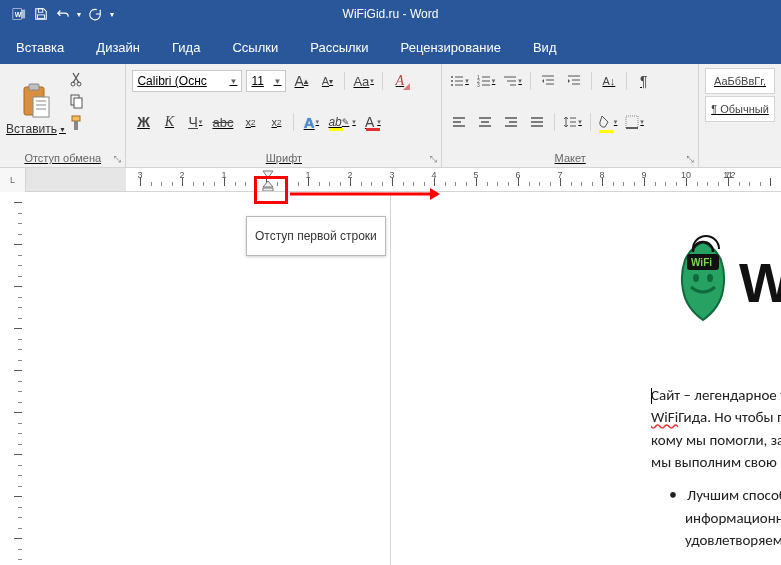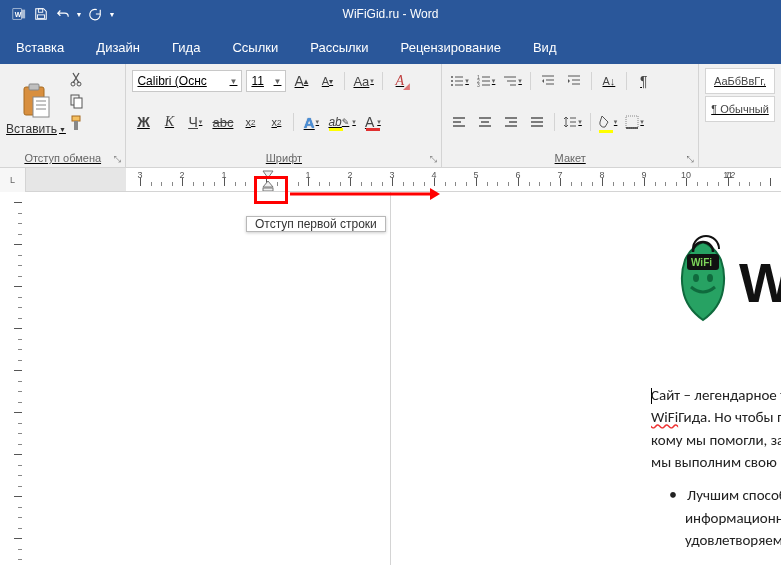--- a/index.html
+++ b/index.html
@@ -51,21 +51,21 @@
   .tick.major { top:10px; height:8px; background:#555; }
   .tick-label { position:absolute; top:2px; font-size:9px; color:#555; transform:translateX(-50%); }
   .indent-marker { position:absolute; top:2px; cursor:pointer; }
   .indent-marker svg { display:block; }
   .vruler { width:26px; flex:1; background:#fff; border-right:1px solid #d4d4d4; position:relative; }
   .vruler .tick { left:18px; top:auto; height:1px; width:4px; }
   .vruler .tick.major { left:14px; width:8px; }
   
   .highlight-box { position:absolute; border:3px solid #ff0000; width:34px; height:28px; left:254px; top:176px; z-index:10; pointer-events:none; }
   .red-arrow { position:absolute; left:290px; top:186px; z-index:10; pointer-events:none; }
-  .tooltip { position:absolute; left:246px; top:216px; background:#fff; border:1px solid #b8b8b8; padding:0 8px; font-size:12px; color:#333; z-index:10; box-shadow:0 1px 3px rgba(0,0,0,.2); }
+  .tooltip { position:absolute; left:246px; top:216px; background:#fff; border:1px solid #b8b8b8; padding:12px 8px; font-size:12px; color:#333; z-index:10; box-shadow:0 1px 3px rgba(0,0,0,.2); }
   
   .doc-area { flex:1; overflow:hidden; position:relative; background:#fff; }
   .page { position:absolute; left:170px; top:0; width:700px; background:#fff; padding-left: 90px; padding-top:40px; }
   .doc-logo { margin-bottom: 40px; margin-left: 12px; }
   .doc-text { font-family: Calibri, sans-serif; font-size: 15px; color: #222; line-height: 1.35; }
   .doc-text p { margin-bottom: 2px; }
   .doc-text .cursor { display:inline-block; width:1px; height:16px; background:#000; vertical-align:text-bottom; margin-right:-1px; }
   .wavy-red { text-decoration: underline wavy #e33; text-decoration-skip-ink: none; }
   .bullet-item { margin-left: 34px; text-indent: -16px; margin-top: 12px; }
   .bullet-item::before { content:"•"; font-size:16px; margin-right:10px; }

